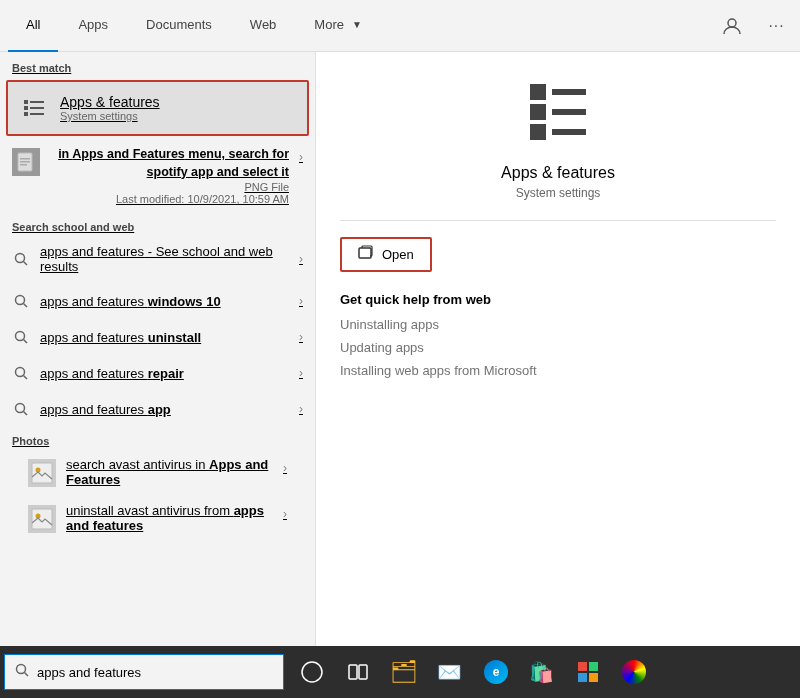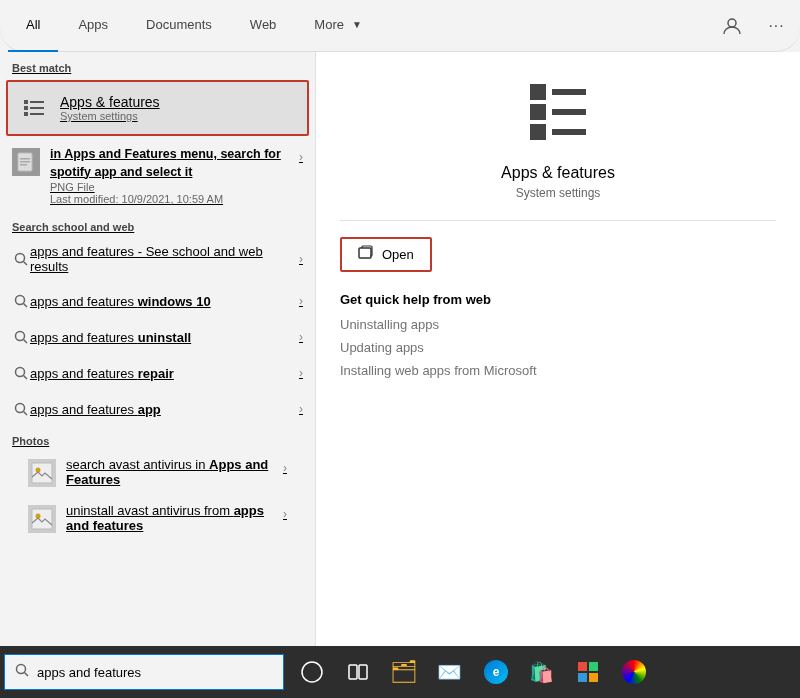--- a/index.html
+++ b/index.html
@@ -13,21 +13,20 @@
     }
 
     
     .top-nav {
       display: flex;
       align-items: center;
       background: #f3f3f3;
       border-bottom: 1px solid #ddd;
       height: 52px;
       padding: 0 8px;
-      border-radius: 24px;
     }
     .nav-tab {
       padding: 0 18px;
       height: 52px;
       display: flex;
       align-items: center;
       font-size: 13px;
       color: #444;
       cursor: pointer;
       border-bottom: 2px solid transparent;
@@ -130,21 +129,21 @@
     .file-icon {
       width: 28px;
       height: 28px;
       background: #999;
       flex-shrink: 0;
       display: flex;
       align-items: center;
       justify-content: center;
       margin-top: 2px;
     }
-    .file-info { flex: 1; }
+    .file-info { flex: 1; text-align: right; }
     .file-title {
       font-size: 12.5px;
       color: #000;
       line-height: 1.4;
     }
     .file-title span { font-weight: 700; }
     .file-meta { font-size: 11px; color: #666; }
     .file-chevron {
       display: flex;
       align-items: center;
@@ -160,21 +159,21 @@
       color: #444;
       padding: 8px 12px 2px 12px;
     }
 
     
     .search-row {
       display: flex;
       align-items: center;
       padding: 9px 12px 9px 12px;
       cursor: pointer;
-      gap: 0;
+      gap: 10px;
     }
     .search-row-icon {
       width: 18px;
       height: 18px;
       color: #666;
       flex-shrink: 0;
       display: flex;
       align-items: center;
       justify-content: center;
     }

